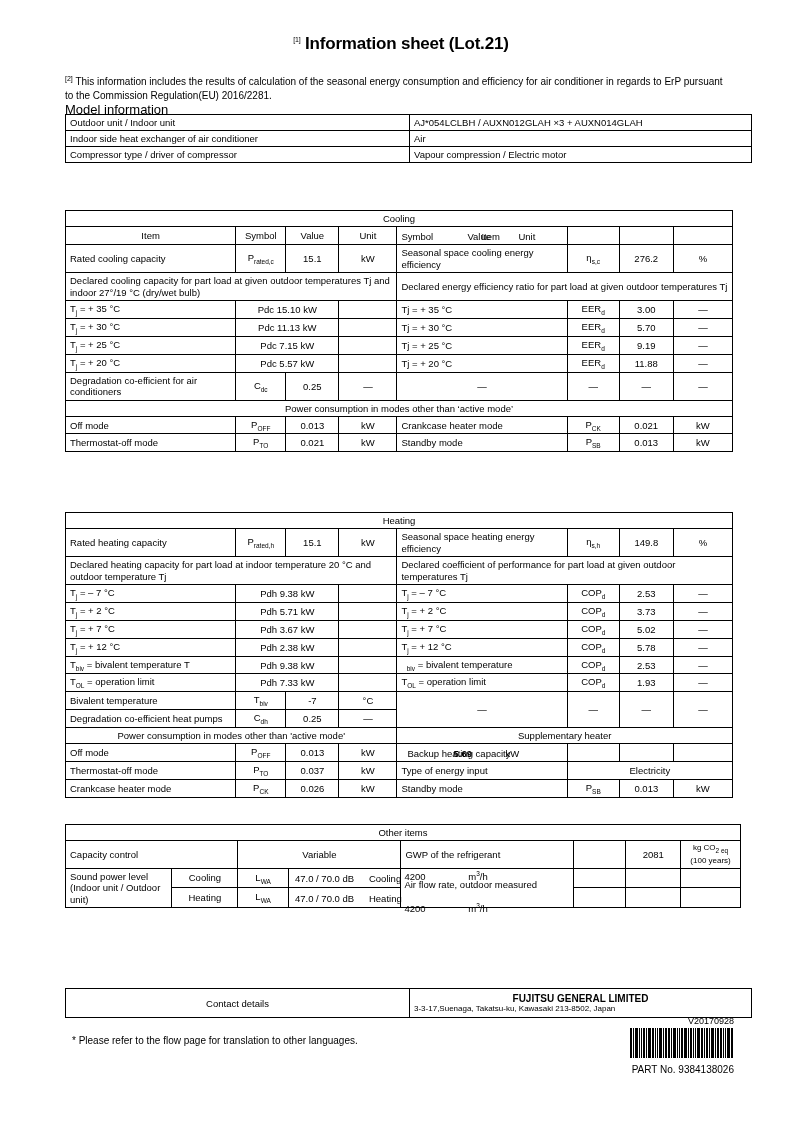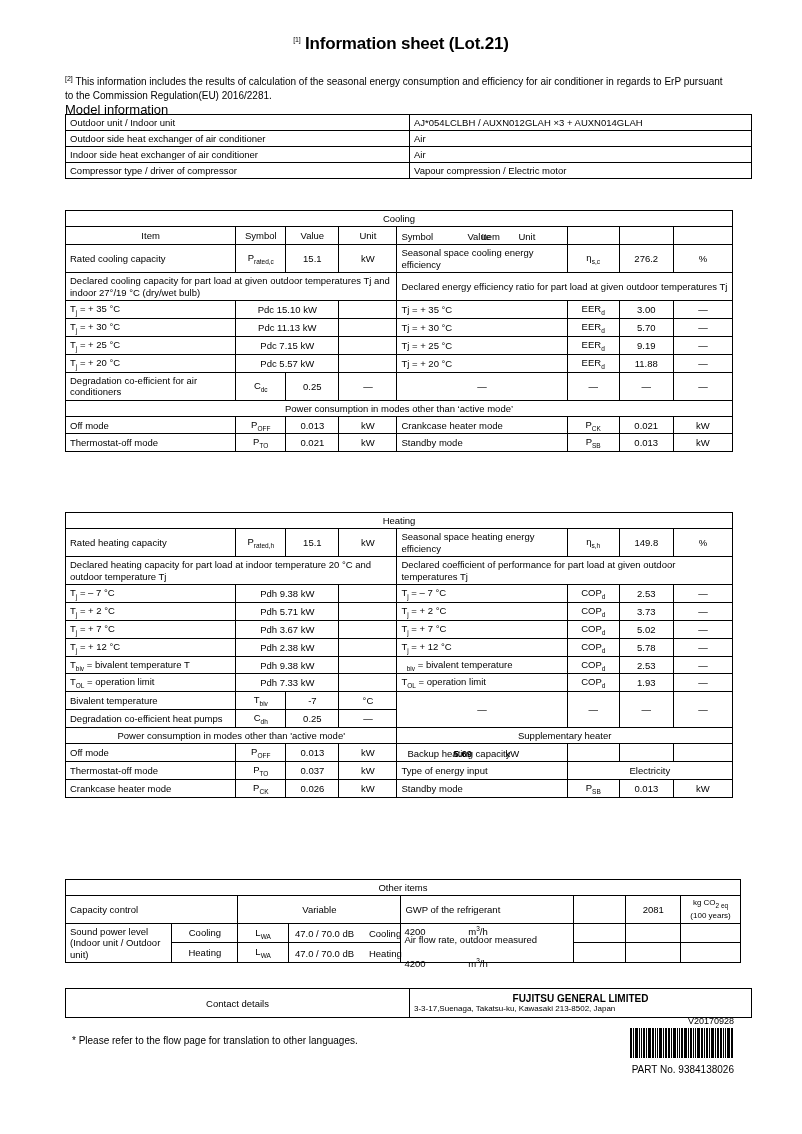--- a/index.html
+++ b/index.html
@@ -59,24 +59,20 @@
 
   <div class="modelinfo-label">Model information</div>
 
   <table class="tbl" style="left:65px;top:114px;width:668px;">
     <tbody>
         <tr>
       <td style="width:335px">Outdoor unit / Indoor unit</td>
       <td style="width:333px">AJ*054LCLBH / AUXN012GLAH ×3 + AUXN014GLAH</td>
     </tr>
     <tr>
-      <td>Outdoor side heat exchanger of air conditioner</td>
-      <td>Air</td>
-    </tr>
-    <tr>
       <td>Indoor side heat exchanger of air conditioner</td>
       <td>Air</td>
     </tr>
     <tr>
       <td>Compressor type / driver of compressor</td>
       <td>Vapour compression / Electric motor</td>
     </tr>
   </tbody>
     </table>
 
@@ -331,21 +327,21 @@
       <td class="ctr">0.026</td>
       <td class="ctr">kW</td>
       <td class="thick-l">Standby mode</td>
       <td class="ctr"><span>P</span><span class="sub">SB</span></td>
       <td class="ctr">0.013</td>
       <td class="ctr">kW</td>
     </tr>
   </tbody>
     </table>
 
-  <table class="tbl" style="left:65px;top:879px;width:676px;">
+  <table class="tbl" style="left:65px;top:824px;width:676px;">
     <colgroup>
       <col style="width:105px">
         <col style="width:65px">
         <col style="width:50px">
         <col style="width:53px">
         <col style="width:58px">
       <col style="width:170px">
         <col style="width:52px">
         <col style="width:54px">
         <col style="width:59px">

